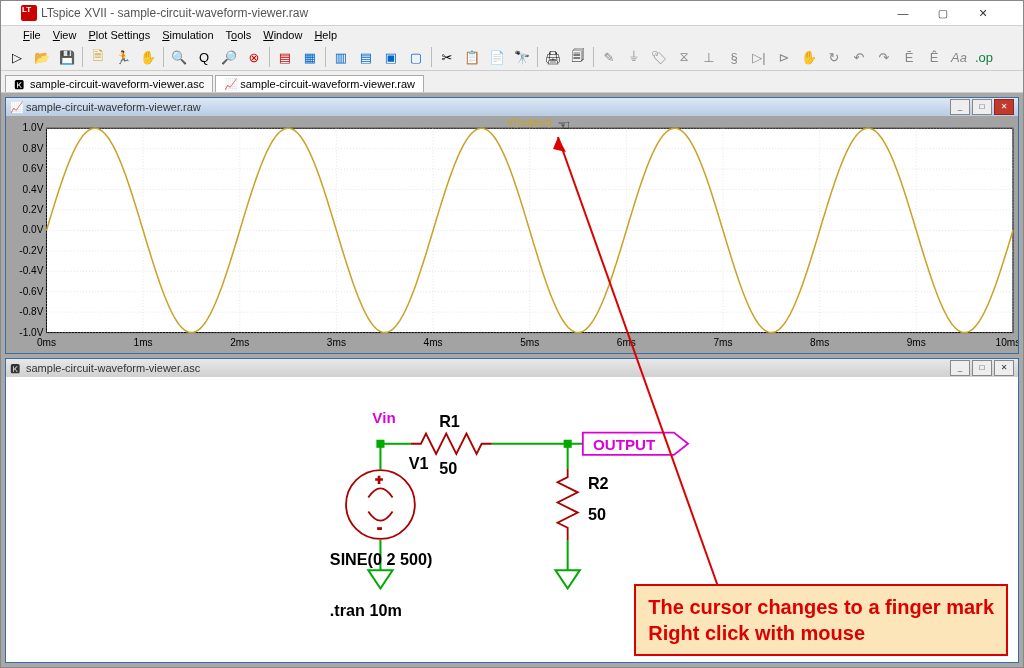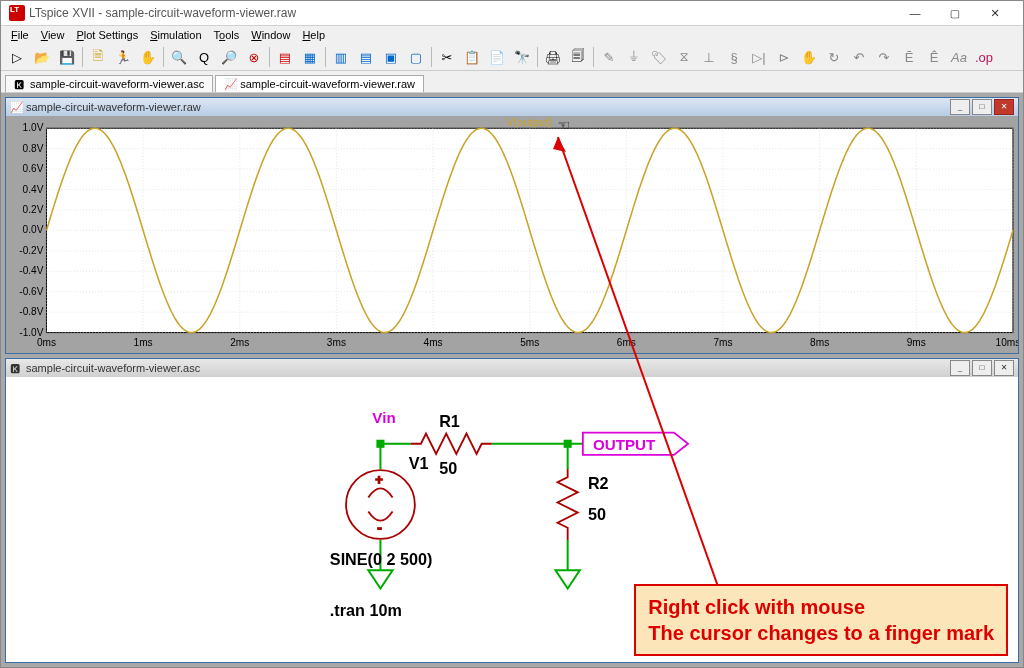--- a/index.html
+++ b/index.html
@@ -1,23 +1,23 @@
 <!DOCTYPE html>
 <html><head>
 <meta charset="utf-8">
 <style>
   html,body{margin:0;padding:0;font-family:"Segoe UI",Tahoma,sans-serif;font-size:11px;background:#fff;color:#000;overflow:hidden}
   .window{width:1024px;height:668px;border:1px solid #888;background:#f0f0f0;display:flex;flex-direction:column;box-sizing:border-box}
-  .titlebar{height:24px;background:#fff;display:flex;align-items:center;padding:0 8px;border-bottom:1px solid #d0d0d0}
+  .titlebar{height:24px;background:#fff;display:flex;align-items:center;padding:0 20px;border-bottom:1px solid #d0d0d0}
   .appicon{width:16px;height:16px;background:#c00;display:inline-block;border-radius:2px;position:relative;margin-right:4px}
   .appicon::after{content:"LT";position:absolute;top:0;left:1px;font-size:8px;color:#fff;font-weight:bold}
   .title{flex:1;font-size:12px;color:#555}
   .winbtns{display:flex;gap:0}
   .winbtn{width:40px;height:24px;display:flex;align-items:center;justify-content:center;font-size:11px;color:#333}
-  .menubar{height:20px;display:flex;align-items:center;padding:0 4px;background:#f0f0f0}
+  .menubar{height:20px;display:flex;align-items:center;padding:0 16px;background:#f0f0f0}
   .menuitem{padding:2px 6px;font-size:11px;color:#000}
   .menuitem u{text-decoration:underline}
   .toolbar{height:28px;background:#f0f0f0;display:flex;align-items:center;padding:0 4px;border-bottom:1px solid #ccc;gap:1px}
   .tbtn{width:22px;height:22px;display:flex;align-items:center;justify-content:center;border:1px solid transparent;font-size:13px}
   .tsep{width:1px;height:20px;background:#bbb;margin:0 2px}
   .doctabs{height:22px;background:#f0f0f0;display:flex;align-items:flex-end;padding:0 4px;border-bottom:1px solid #ccc}
   .doctab{padding:2px 8px;border:1px solid #aaa;border-bottom:none;background:#f8f8f8;font-size:11px;display:flex;align-items:center;gap:4px;margin-right:2px}
   .doctab.active{background:#fff}
   .tabicon{width:12px;height:12px;display:inline-block}
   .workarea{flex:1;background:#a8a8a8;padding:4px;display:flex;flex-direction:column;gap:4px}
@@ -94,21 +94,21 @@
     <div class="tbtn" style="color:#888">§</div>
     <div class="tbtn" style="color:#888">▷|</div>
     <div class="tbtn" style="color:#888">⊳</div>
     <div class="tbtn" style="color:#888">✋</div>
     <div class="tbtn" style="color:#888">↻</div>
     <div class="tbtn" style="color:#888">↶</div>
     <div class="tbtn" style="color:#888">↷</div>
     <div class="tbtn" style="color:#888">Ē</div>
     <div class="tbtn" style="color:#888">Ê</div>
     <div class="tbtn" style="color:#888;font-style:italic">Aa</div>
-    <div class="tbtn" style="color:#be185d">.op</div>
+    <div class="tbtn" style="color:#15803d">.op</div>
   </div>
 
   <div class="doctabs">
     <div class="doctab">
       <span class="tabicon">🅺</span>
       <span>sample-circuit-waveform-viewer.asc</span>
     </div>
     <div class="doctab active">
       <span class="tabicon" style="color:#c00">📈</span>
       <span>sample-circuit-waveform-viewer.raw</span>
@@ -260,20 +260,20 @@
         </svg>
 
         
         <svg style="position:absolute;top:-258px;left:0;pointer-events:none" width="1000" height="550">
           <line x1="720" y1="490" x2="552" y2="18" stroke="#d00" stroke-width="2"></line>
           <polygon points="552,18 560,33 547,30" fill="#d00"></polygon>
         </svg>
 
         
         <div class="callout" style="right:10px;bottom:6px">
+          <div>The cursor changes to a finger mark</div>
           <div>Right click with mouse</div>
-          <div>The cursor changes to a finger mark</div>
         </div>
       </div>
     </div>
 
   </div>
 </div>
 
 </body></html>

